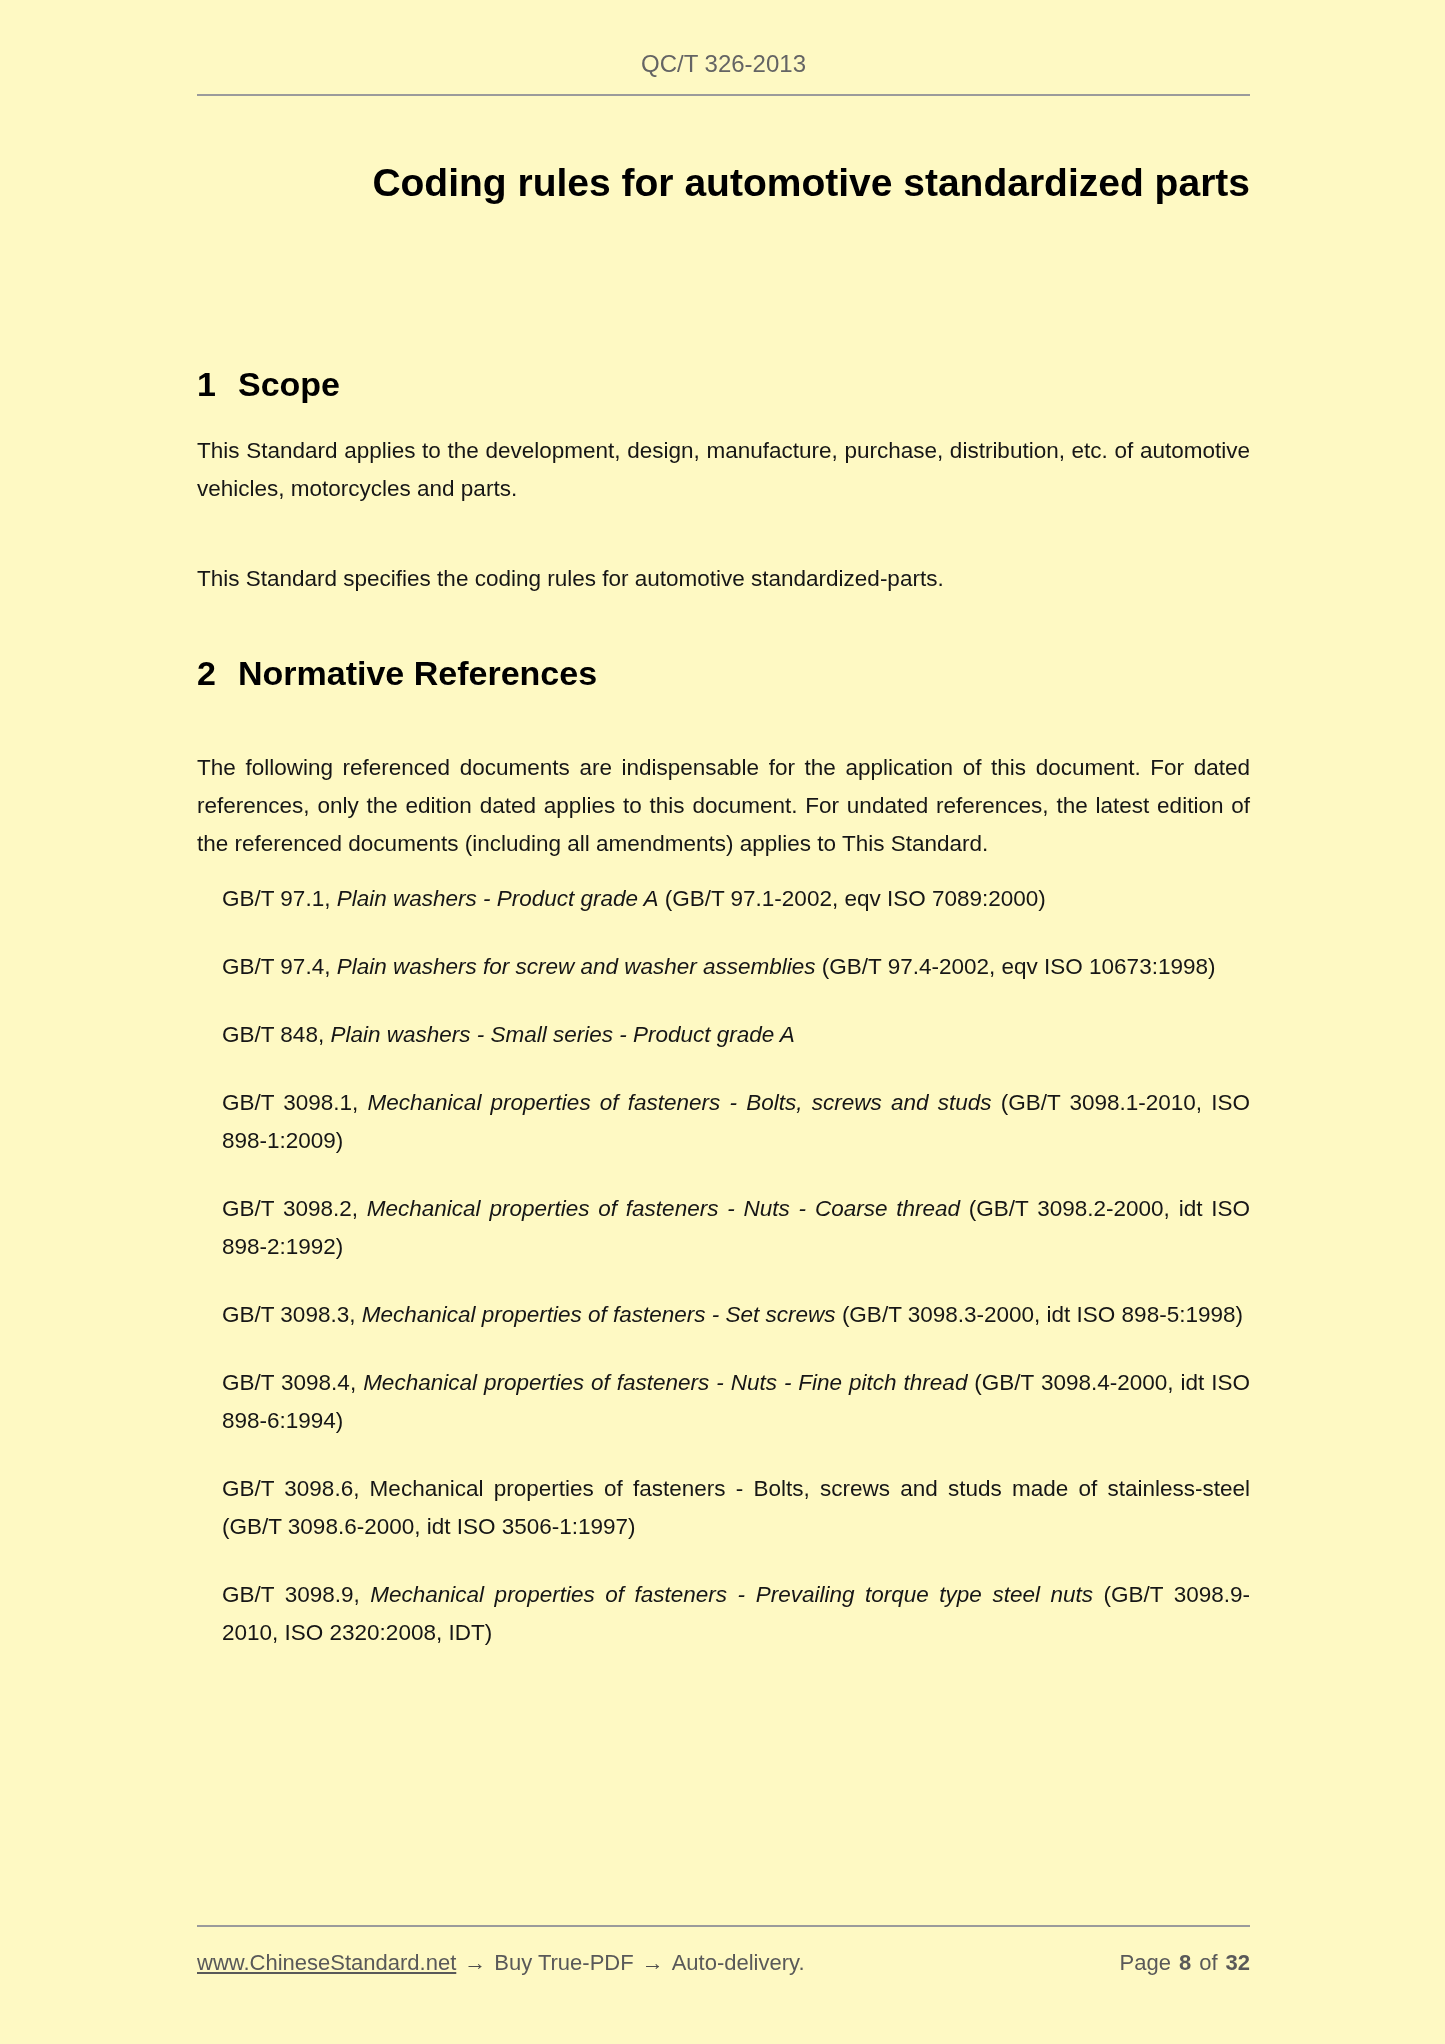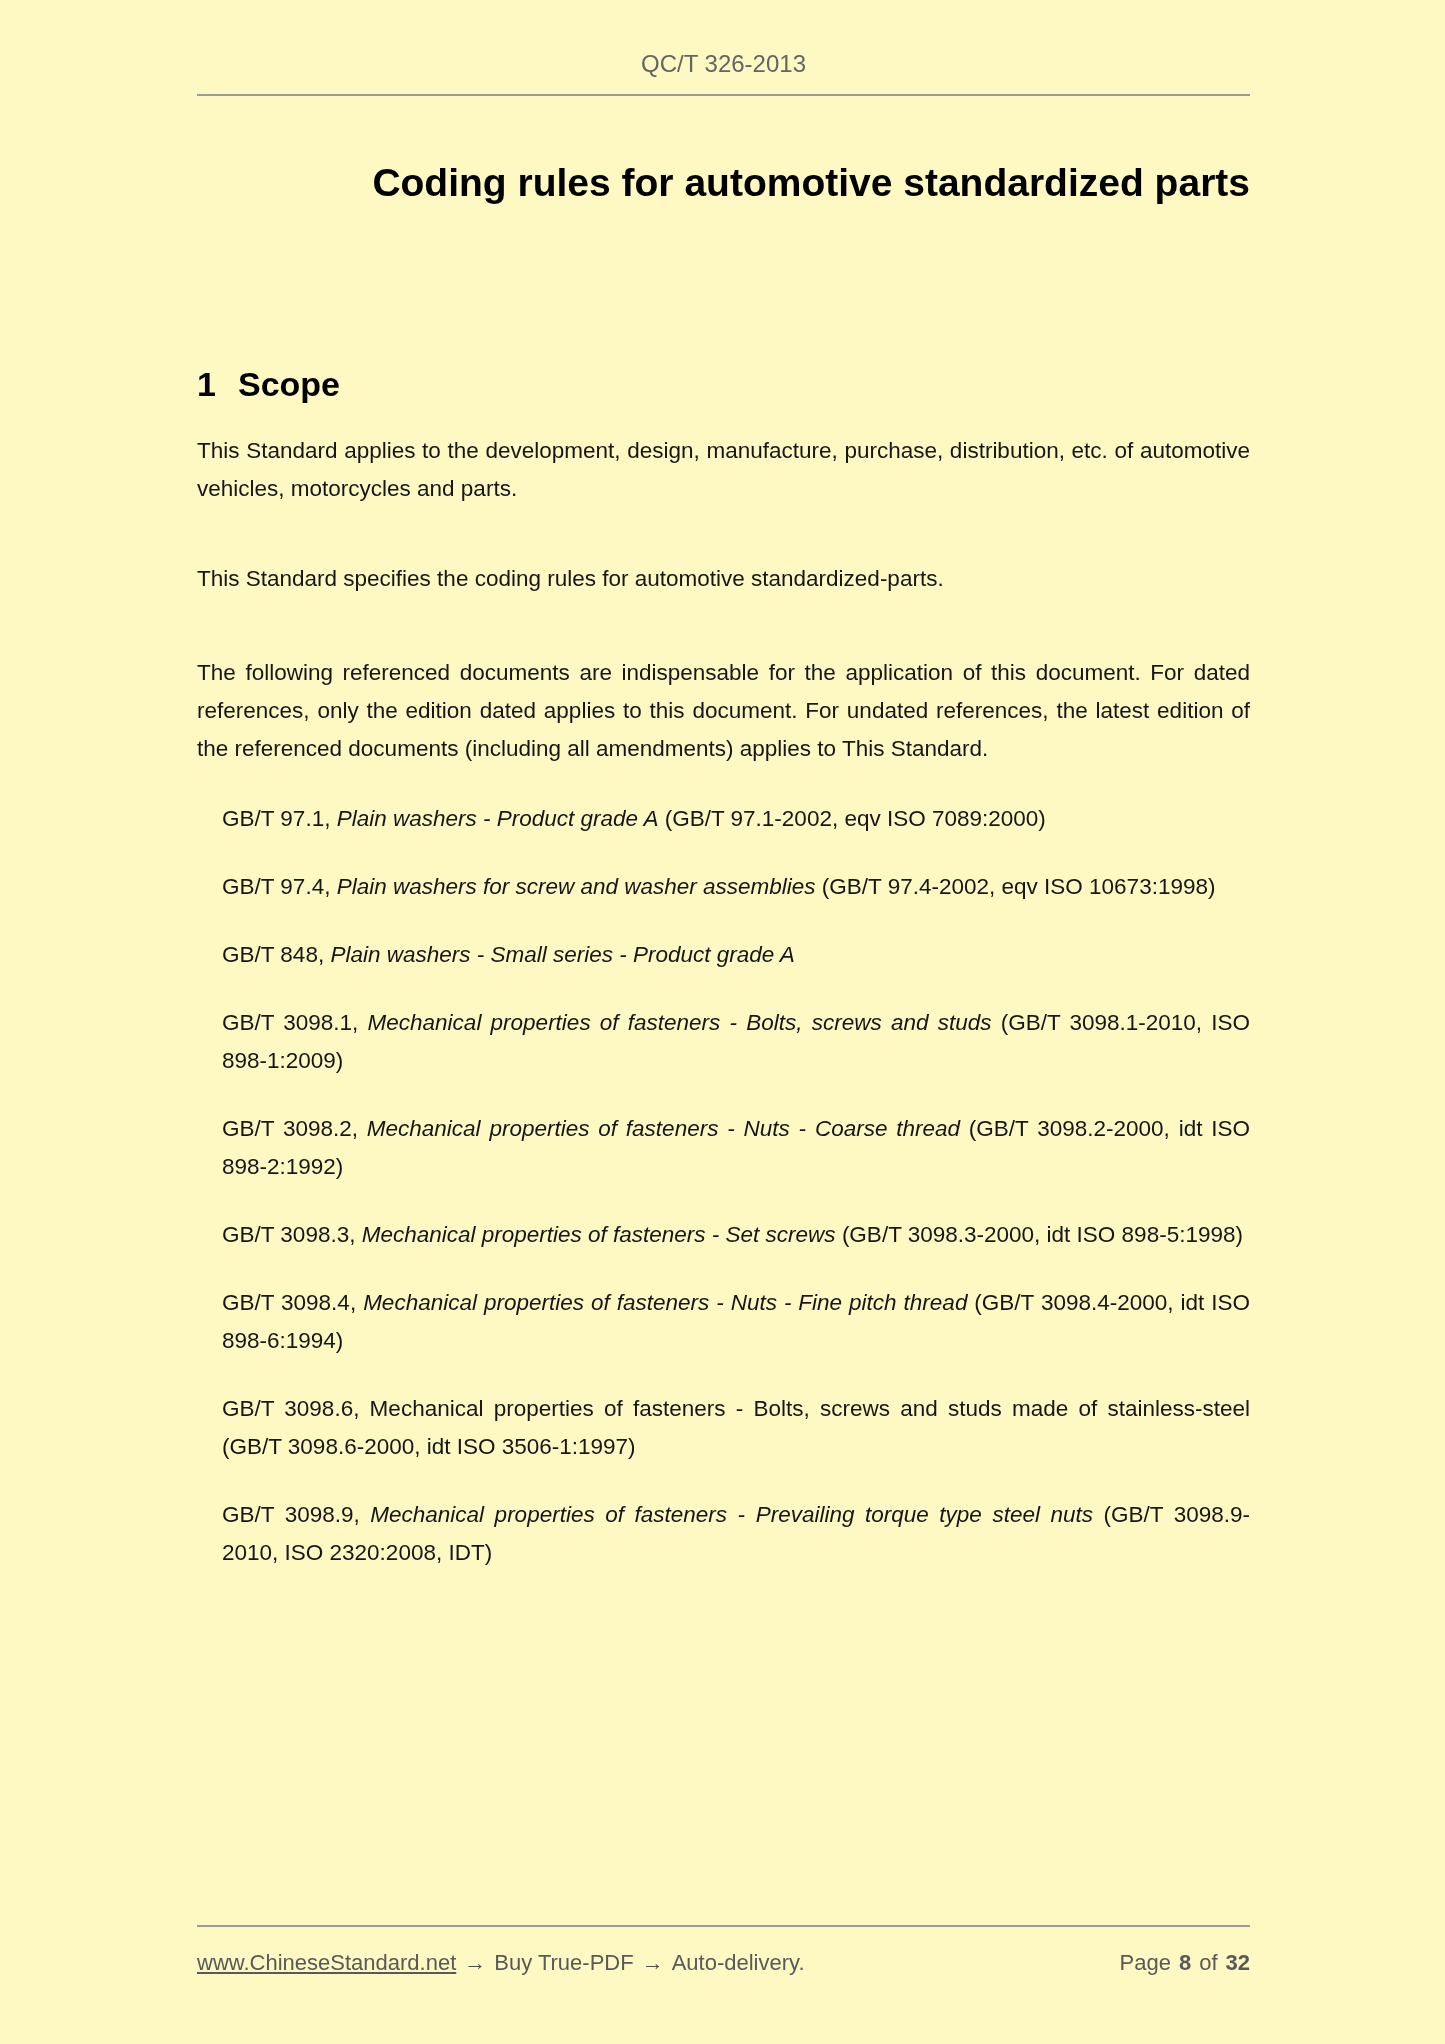--- a/index.html
+++ b/index.html
@@ -29,21 +29,21 @@
   .sec-head .num{display:inline-block;min-width:41px;}
   .sh1{margin-top:158px;}
   .sh2{margin-top:55px;}
   .para{
     margin:0;text-align:justify;
     font-size:22.5px;line-height:38px;color:#161616;
   }
   .p1{margin-top:52px;}
   .p2{margin-top:28px;}
   .p3{margin-top:56px;}
-  .refs{margin:32px 0 0 25px;}
+  .refs{margin:17px 0 0 25px;}
   .ref{
     margin:0 0 30px 0;text-align:justify;
     font-size:22.5px;line-height:38px;color:#161616;
   }
   .ref .t{font-style:italic;}
   .ref.stretch{text-align-last:justify;}
   .footer-rule{
     position:absolute;left:197px;right:195px;top:1925px;
     border:none;border-top:2px solid #9b9b9b;margin:0;height:0;
   }
@@ -67,20 +67,21 @@
     <p class="doc-code">QC/T 326-2013</p>
     <hr class="head-rule">
 
     <h1 class="doc-title">Coding rules for automotive standardized parts</h1>
 
     <h2 class="sec-head sh1"><span class="num">1</span><span>Scope</span></h2>
 
     <p class="para p2">This Standard applies to the development, design, manufacture, purchase, distribution, etc. of automotive vehicles, motorcycles and parts.</p>
     <p class="para p1">This Standard specifies the coding rules for automotive standardized-parts.</p>
 
+    <h2 class="sec-head sh2"><span class="num">2</span><span>Normative References</span></h2>
 
     <p class="para p3">The following referenced documents are indispensable for the application of this document. For dated references, only the edition dated applies to this document. For undated references, the latest edition of the referenced documents (including all amendments) applies to This Standard.</p>
 
     <div class="refs">
       <p class="ref"><span>GB/T 97.1, </span><span class="t">Plain washers - Product grade A</span><span> (GB/T 97.1-2002, eqv ISO 7089:2000)</span></p>
       <p class="ref"><span>GB/T 97.4, </span><span class="t">Plain washers for screw and washer assemblies</span><span> (GB/T 97.4-2002, eqv ISO 10673:1998)</span></p>
       <p class="ref"><span>GB/T 848, </span><span class="t">Plain washers - Small series - Product grade A</span><span></span></p>
       <p class="ref"><span>GB/T 3098.1, </span><span class="t">Mechanical properties of fasteners - Bolts, screws and studs</span><span> (GB/T 3098.1-2010, ISO 898-1:2009)</span></p>
       <p class="ref"><span>GB/T 3098.2, </span><span class="t">Mechanical properties of fasteners - Nuts - Coarse thread</span><span> (GB/T 3098.2-2000, idt ISO 898-2:1992)</span></p>
       <p class="ref"><span>GB/T 3098.3, </span><span class="t">Mechanical properties of fasteners - Set screws</span><span> (GB/T 3098.3-2000, idt ISO 898-5:1998)</span></p>

